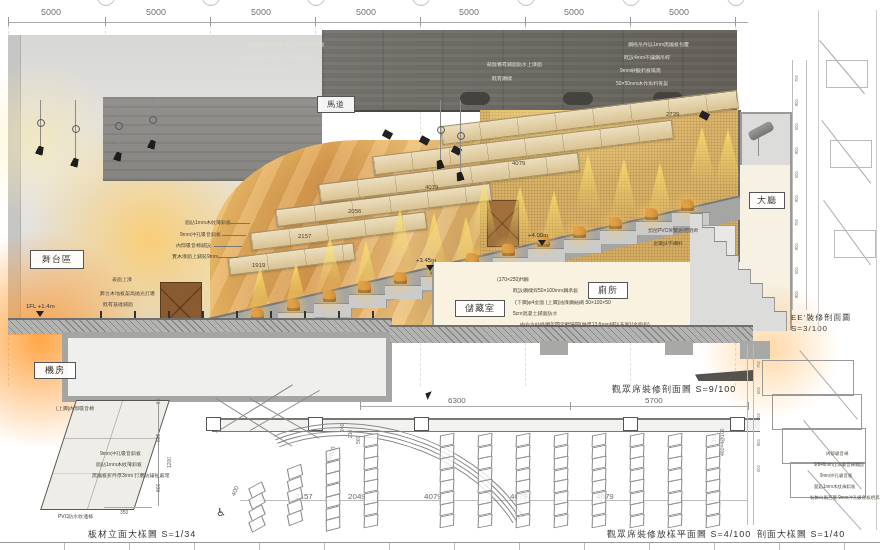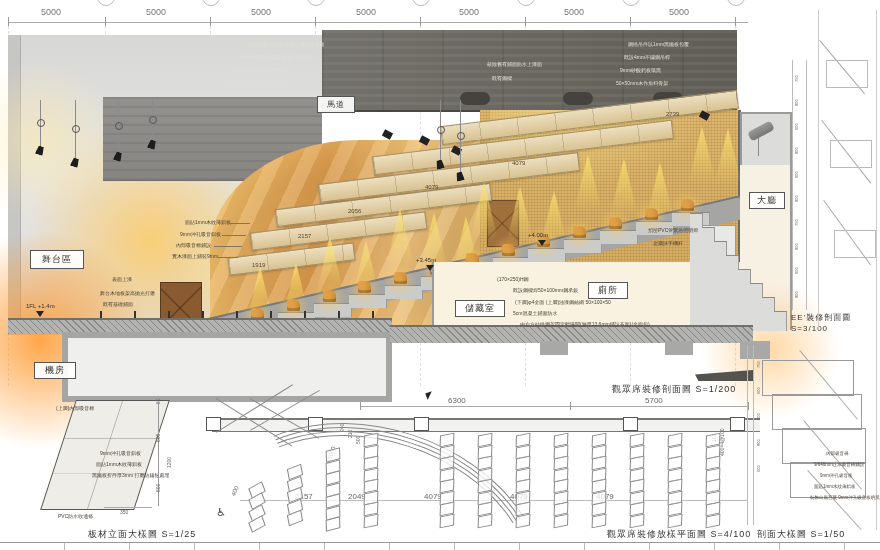--- a/index.html
+++ b/index.html
@@ -302,26 +302,26 @@
 
   <span class="ann" style="left:497px;top:277px">(170×250)H鋼</span>
   <span class="ann" style="left:513px;top:288px">既設鋼樑焊50×100mm鋼承鈑</span>
   <span class="ann" style="left:515px;top:300px">(下層)φ4全面 (上層)油漆鋼絲網 50×100×50</span>
   <span class="ann" style="left:513px;top:311px">5cm混凝土鋪面防水</span>
   <span class="ann" style="left:520px;top:322px">由右方結構鋼架固定輕隔間(牆厚13.6mm鋪設布面)(全面包)</span>
 
   <span class="ann" style="left:648px;top:228px">預留PVC管緊急照明燈</span>
   <span class="ann" style="left:653px;top:241px">金屬扶手欄杆</span>
 
-  <span class="cap" style="left:612px;top:385px">觀眾席裝修剖面圖 S=1/200</span>
+  <span class="cap" style="left:612px;top:385px">觀眾席裝修剖面圖 S=9/100</span>
   <span class="cap" style="left:791px;top:314px;font-size:8px">EE'裝修剖面圖</span>
   <span class="cap" style="left:791px;top:325px;font-size:8px">S=3/100</span>
   <span class="cap" style="left:607px;top:530px">觀眾席裝修放樣平面圖 S=4/100</span>
-  <span class="cap" style="left:757px;top:530px">剖面大樣圖 S=1/50</span>
-  <span class="cap" style="left:88px;top:530px">板材立面大樣圖 S=1/25</span>
+  <span class="cap" style="left:757px;top:530px">剖面大樣圖 S=1/40</span>
+  <span class="cap" style="left:88px;top:530px">板材立面大樣圖 S=1/34</span>
 
   <div class="abs" style="left:58px;top:400px;width:92px;height:108px;transform:skewX(-18deg);background:#efede7;border:1px solid #555;
        background-image:linear-gradient(0deg,transparent 32%,rgba(90,90,90,.6) 32.5%,transparent 33%,transparent 65%,rgba(90,90,90,.6) 65.5%,transparent 66%),
        linear-gradient(90deg,transparent 49%,rgba(120,120,120,.5) 50%,transparent 51%)"></div>
   <span class="ann" style="left:56px;top:406px">(上層)內部吸音棉</span>
   <span class="ann" style="left:100px;top:451px">9mm沖孔吸音鋁板</span>
   <span class="ann" style="left:96px;top:462px">面貼1mm木紋薄鋁板</span>
   <span class="ann" style="left:92px;top:473px">黑鐵板折件厚3mm 打磨防鏽蝕處理</span>
   <span class="ann" style="left:58px;top:514px">PVC防水收邊條</span>
   <div class="tick" style="left:158px;top:402px;height:104px"></div>

